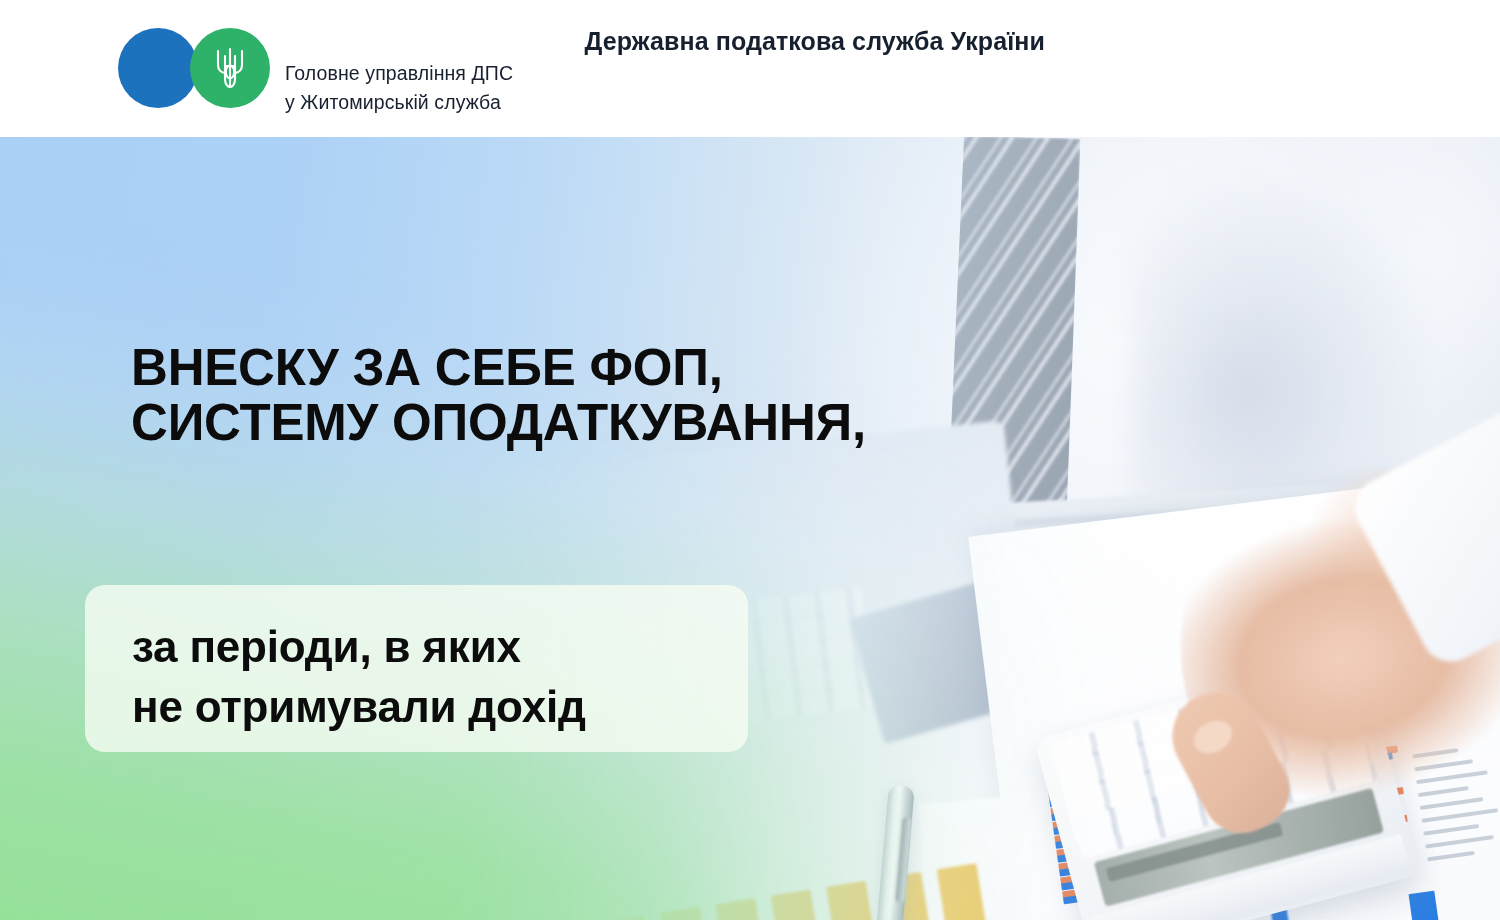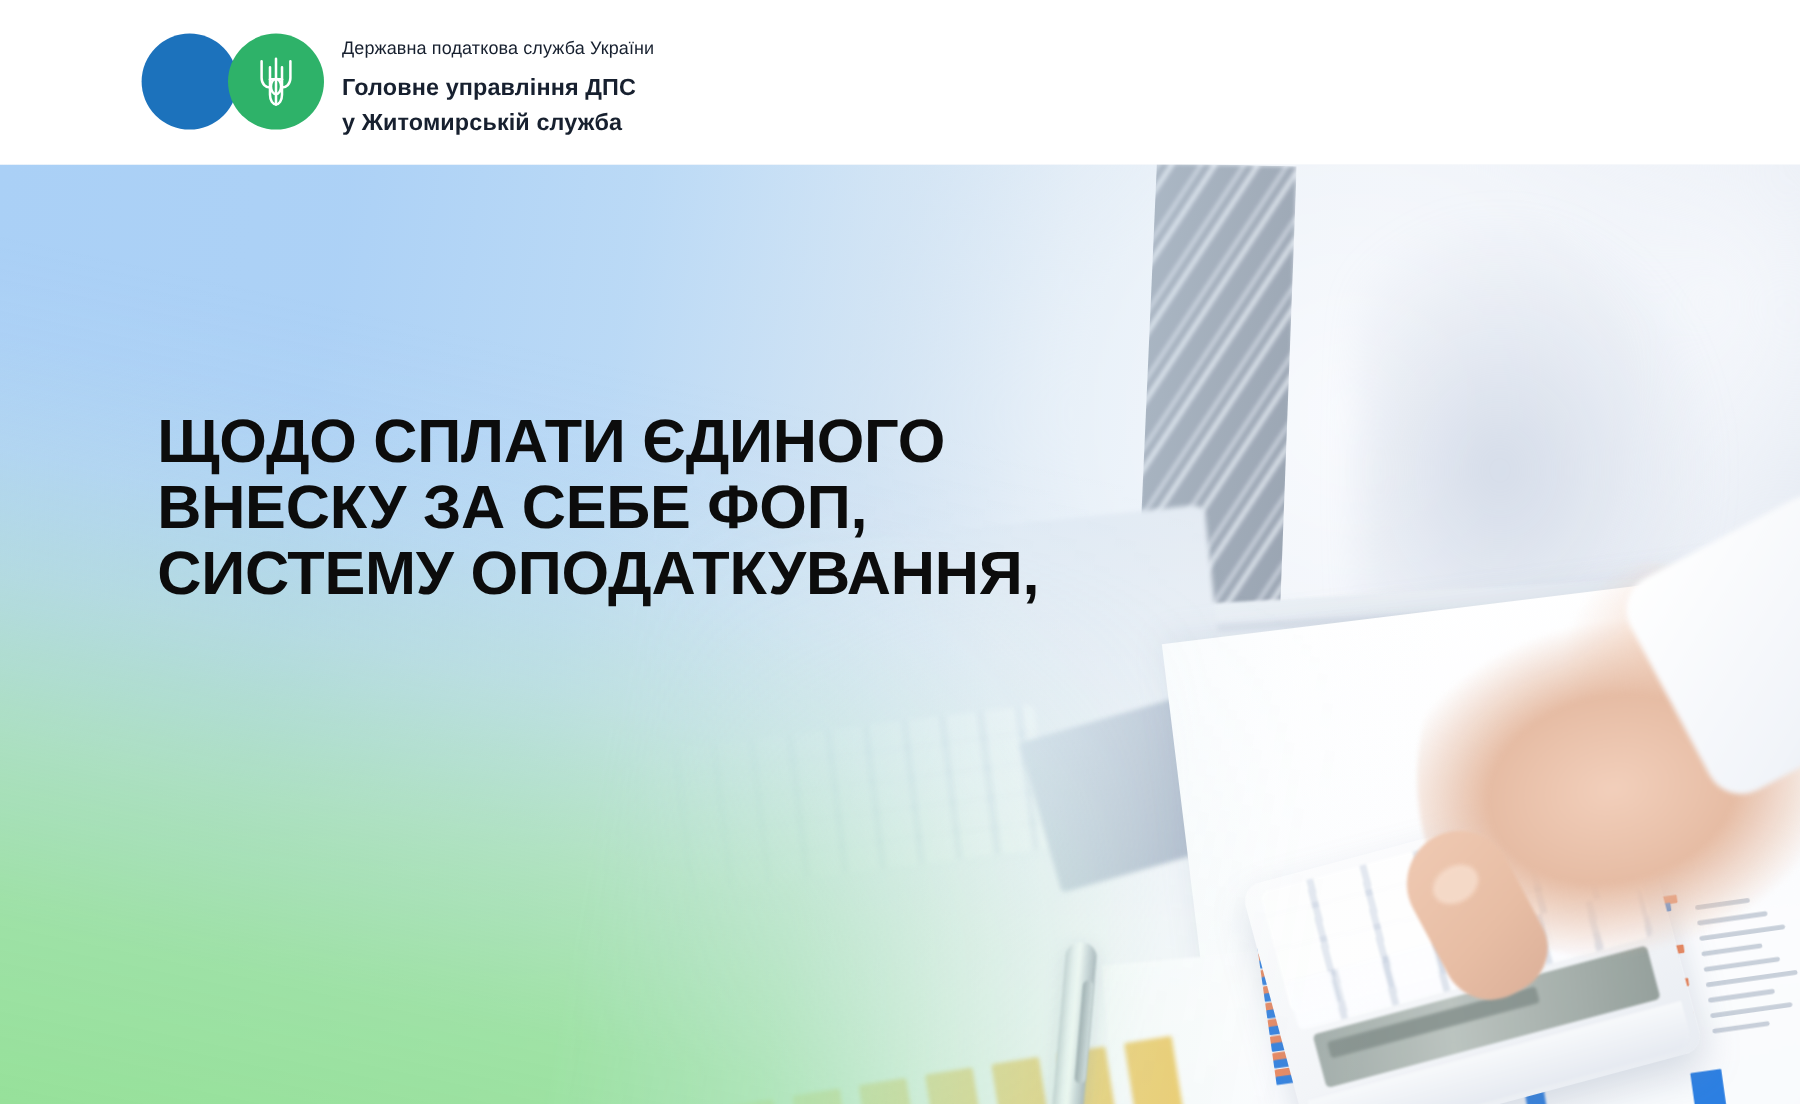--- a/index.html
+++ b/index.html
@@ -53,29 +53,30 @@
     justify-content: center;
   }
   .org-text {
     position: absolute;
     left: 285px;
     top: 27px;
     width: 760px;
     color: #17202F;
   }
   .org-line1 {
-    font-size: 15px;
-    font-weight: normal;
+    font-size: 25px;
+    font-weight: bold;
     letter-spacing: 0.1px;
     line-height: 28px;
     white-space: nowrap;
+    text-align: right;
   }
   .org-line2, .org-line3 {
     font-size: 19.5px;
-    font-weight: bold;
+    font-weight: normal;
     letter-spacing: 0.1px;
     line-height: 29px;
     white-space: nowrap;
   }
   .org-line2 { margin-top: 4px; }
 
   
   .stage {
     position: absolute;
     left: 0;
@@ -620,20 +621,25 @@
 
       <div class="pen-body"></div>
       <div class="pen-clip"></div>
 
     </div>
 
     <div class="wash"></div>
     <div class="wash-green"></div>
 
     <div class="headline">
-      <div>ЩОДО СПЛАТИ ЄДИНОГО</div>
       <div>ВНЕСКУ ЗА СЕБЕ ФОП,</div>
       <div>СИСТЕМУ ОПОДАТКУВАННЯ,</div>
     </div>
 
+    <div class="subtitle-box">
+      <div class="subtitle">
+        <div>за періоди, в яких</div>
+        <div>не отримували дохід</div>
+      </div>
+    </div>
 
   </div>
 </div>
 
 </body></html>

